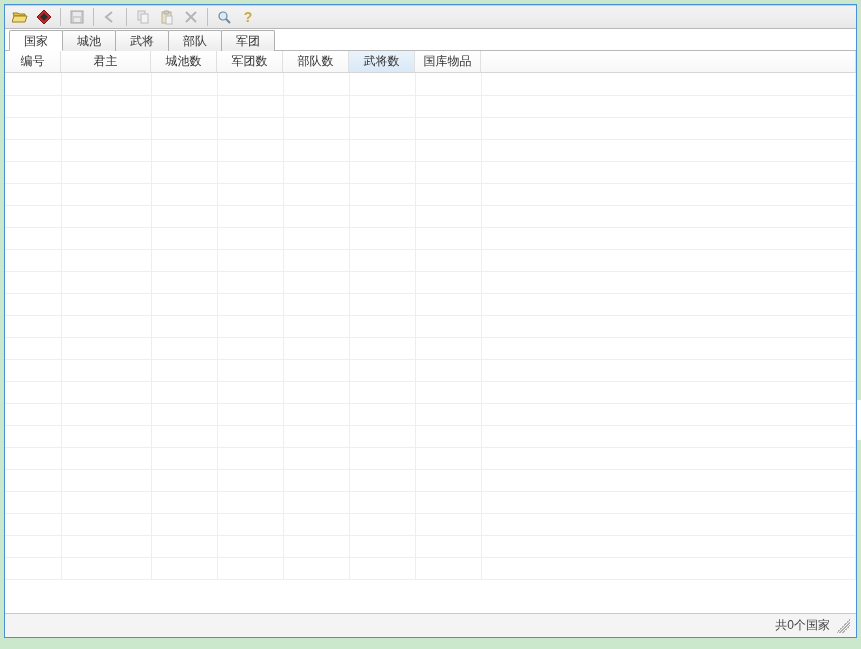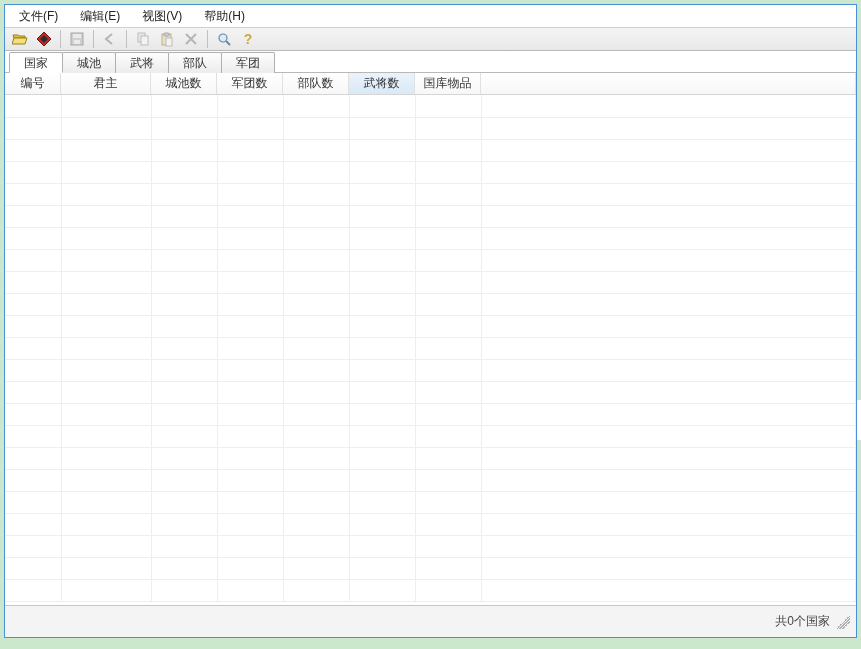--- a/index.html
+++ b/index.html
@@ -145,21 +145,21 @@
   .grow {
     display: table-row;
     height: 22px;
   }
   .gcell {
     display: table-cell;
     border-right: 1px solid #eee;
     border-bottom: 1px solid #eee;
   }
   .statusbar {
-    height: 32px;
+    height: 24px;
     border-top: 1px solid #c8c8c8;
     background: #f4f4f4;
     display:flex;
     align-items:center;
     justify-content:flex-end;
     padding-right: 6px;
     color:#444;
   }
   .grip {
     width: 14px;
@@ -182,26 +182,20 @@
   }
 </style>
 </head>
 <body>
 
 <div class="bg-peek"></div>
 
 <div class="window">
 
 
-  <div class="menubar">
-    <span class="menu-item">文件(F)</span>
-    <span class="menu-item">编辑(E)</span>
-    <span class="menu-item">视图(V)</span>
-    <span class="menu-item">帮助(H)</span>
-  </div>
 
   <div class="toolbar">
     <div class="tbtn enabled">
       <svg width="16" height="16" viewBox="0 0 16 16">
           <path d="M1 4 h5 l1 1 h6 v2 H2 Z" fill="#e6c54a" stroke="#9b7e1a"></path>
           <path d="M2 7 h13 l-2 6 H0 Z" fill="#f5df7a" stroke="#9b7e1a"></path>
         </svg>
     </div>
     <div class="tbtn enabled">
       <svg width="16" height="16" viewBox="0 0 16 16">

